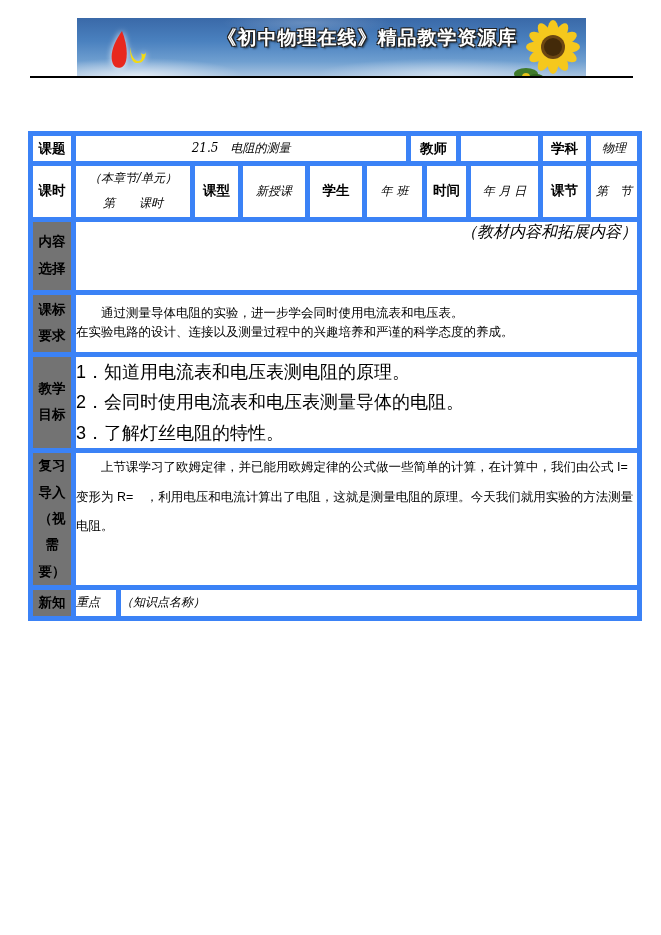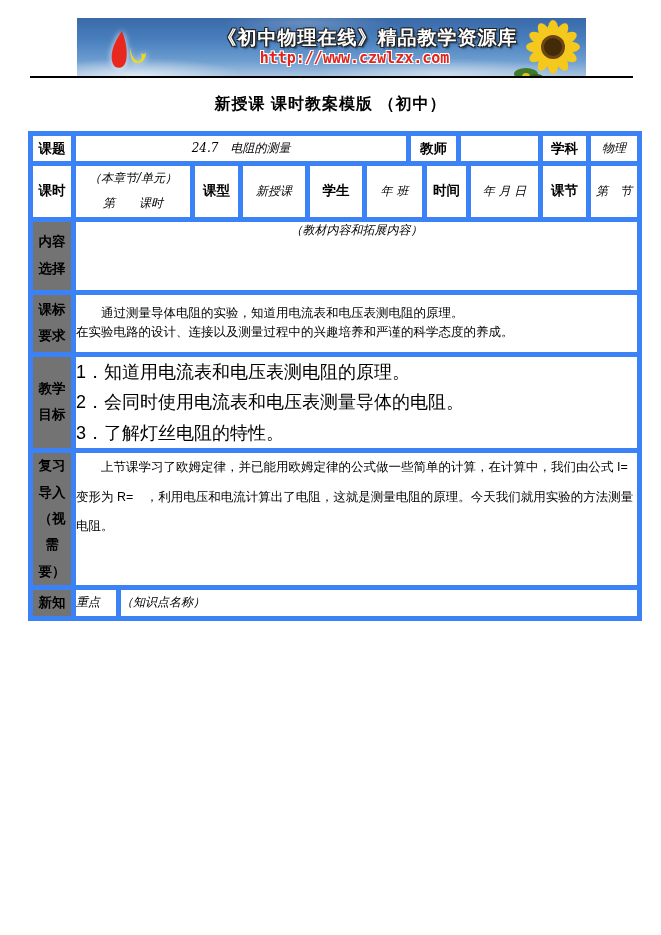--- a/index.html
+++ b/index.html
@@ -47,22 +47,22 @@
 
   tr.r1 { height:24px; }  tr.r2 { height:54px; }  tr.r3 { height:73px; }
   tr.r4 { height:62px; }  tr.r5 { height:63px; }  tr.r6 { height:90px; }
   tr.r7 { height:108px; } tr.r8 { height:24px; }
 
   .hdr  { font-weight:bold; font-size:13.5px; text-align:center; vertical-align:middle; }
   .ghdr { font-weight:bold; font-size:13.5px; text-align:center; vertical-align:middle;
           background:#737373; line-height:1.95; white-space:pre-line; }
   .fill { font-family:"DejaVu Serif", serif; font-style:italic; font-size:12px;
           text-align:center; vertical-align:middle; white-space:pre-line; line-height:2.1; }
-  .fill-top-left { font-family:"DejaVu Serif", serif; font-style:italic; font-size:12px;
-          text-align:center; vertical-align:top; }
+  .fill-top-left { font-family:"DejaVu Serif", serif; font-style:italic; font-size:16px;
+          text-align:right; vertical-align:top; }
   .pad-r3 { padding:17px 0 0 14px; }
   .pad-r5 { padding:12px 0 0 14px; }
 
   .std-cell  { vertical-align:middle; font-size:12.5px; line-height:1.55; padding-left:14px; }
   .std-line1 { text-indent:2em; }
   .obj-cell  { vertical-align:middle; font-size:18px; line-height:1.7; padding-left:26px; }
   .intro-cell{ vertical-align:top; font-size:12.5px; line-height:2.35; padding:8px 10px 0 10px; }
   .intro-cell p { margin:0; text-indent:2em; }
 
   .kp-label  { text-align:left; padding-left:8px; }
@@ -72,21 +72,20 @@
 <body>
 
 <div class="page">
 
   <div class="banner">
     <svg class="logo" viewBox="0 0 44 42">
       <path d="M17 1 C9 12 4 25 8 34 C11 40 19 39 21 31 C23 22 21 11 17 1 Z" fill="#e8281e"></path>
       <path d="M25 17 C26 24 28 29 32 31 C36 32 38 28 36 23 C38 25 41 25 41 21 C41 28 38 34 31 33 C26 32 25 24 25 17 Z" fill="#f2da12"></path>
     </svg>
     <div class="banner-title">《初中物理在线》精品教学资源库</div>
-    <div class="banner-url">http://www.czwlzx.com</div>
     <svg class="sunflower" viewBox="0 0 70 60">
       <ellipse cx="14" cy="54" rx="12" ry="6" fill="#3f7a2a"></ellipse>
       <ellipse cx="24" cy="58" rx="8" ry="4" fill="#2f6420"></ellipse>
       <circle cx="14" cy="57" r="4" fill="#e8c21a"></circle>
       <g transform="translate(41,27)">
         <g fill="#f5c81d">
           <ellipse cx="0" cy="-16" rx="5.5" ry="11"></ellipse>
           <ellipse cx="0" cy="-16" rx="5.5" ry="11" transform="rotate(30)"></ellipse>
           <ellipse cx="0" cy="-16" rx="5.5" ry="11" transform="rotate(60)"></ellipse>
           <ellipse cx="0" cy="-16" rx="5.5" ry="11" transform="rotate(90)"></ellipse>
@@ -100,21 +99,20 @@
           <ellipse cx="0" cy="-16" rx="5.5" ry="11" transform="rotate(330)"></ellipse>
         </g>
         <circle r="12" fill="#6b4613"></circle>
         <circle r="9" fill="#432a09"></circle>
       </g>
     </svg>
   </div>
 
   <div class="header-rule"></div>
 
-  <div class="page-title">新授课 课时教案模版  （初中）</div>
 
   <table class="doc-table">
     <colgroup>
       <col style="width:43px">
         <col style="width:45px">
         <col style="width:74px">
       <col style="width:48px">
         <col style="width:67px">
         <col style="width:57px">
       <col style="width:44px">
@@ -122,21 +120,21 @@
         <col style="width:34px">
       <col style="width:10px">
         <col style="width:72px">
         <col style="width:48px">
       <col style="width:51px">
     </colgroup>
 
     <tbody>
         <tr class="r1">
       <td class="hdr">课题</td>
-      <td class="fill" colspan="6">24.7　电阻的测量</td>
+      <td class="fill" colspan="6">21.5　电阻的测量</td>
       <td class="hdr" colspan="2">教师</td>
       <td class="fill" colspan="2"></td>
       <td class="hdr">学科</td>
       <td class="fill">物理</td>
     </tr>
 
     <tr class="r2">
       <td class="hdr">课时</td>
       <td class="fill" colspan="2">（本章节/单元）
 第　　课时</td>
@@ -153,21 +151,21 @@
     <tr class="r3">
       <td class="ghdr">内容
 选择</td>
       <td class="fill-top-left pad-r3" colspan="12">（教材内容和拓展内容）</td>
     </tr>
 
     <tr class="r4">
       <td class="ghdr">课标
 要求</td>
       <td class="std-cell" colspan="12">
-        <div class="std-line1">通过测量导体电阻的实验，知道用电流表和电压表测电阻的原理。</div>
+        <div class="std-line1">通过测量导体电阻的实验，进一步学会同时使用电流表和电压表。</div>
         <div>在实验电路的设计、连接以及测量过程中的兴趣培养和严谨的科学态度的养成。</div>
       </td>
     </tr>
 
 
     <tr class="r6">
       <td class="ghdr">教学
 目标</td>
       <td class="obj-cell" colspan="12">
         <div>1．知道用电流表和电压表测电阻的原理。</div>

